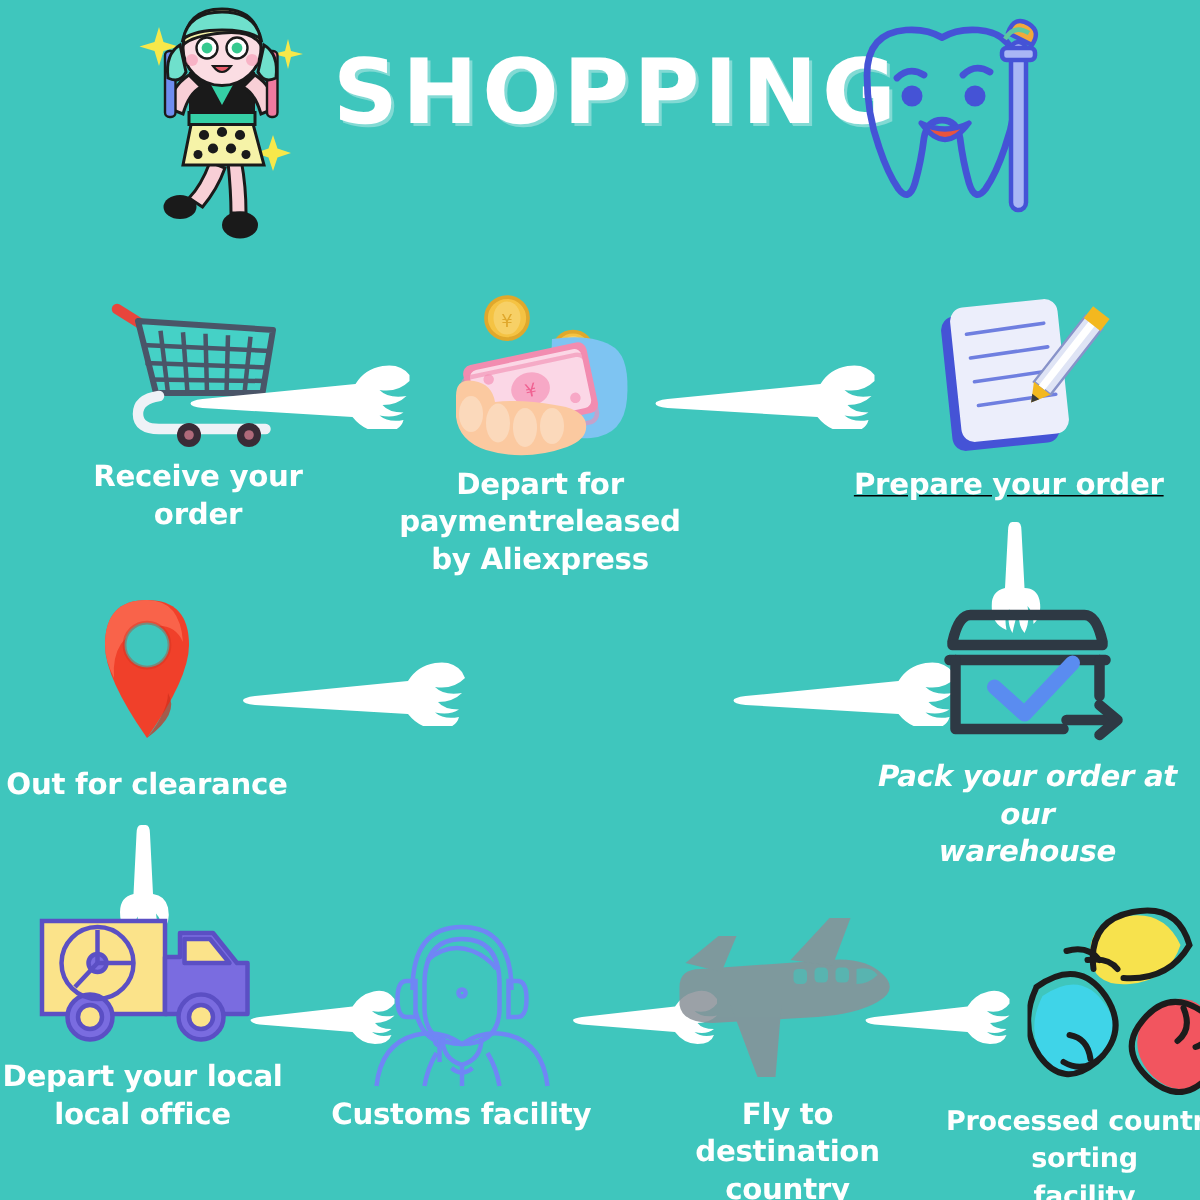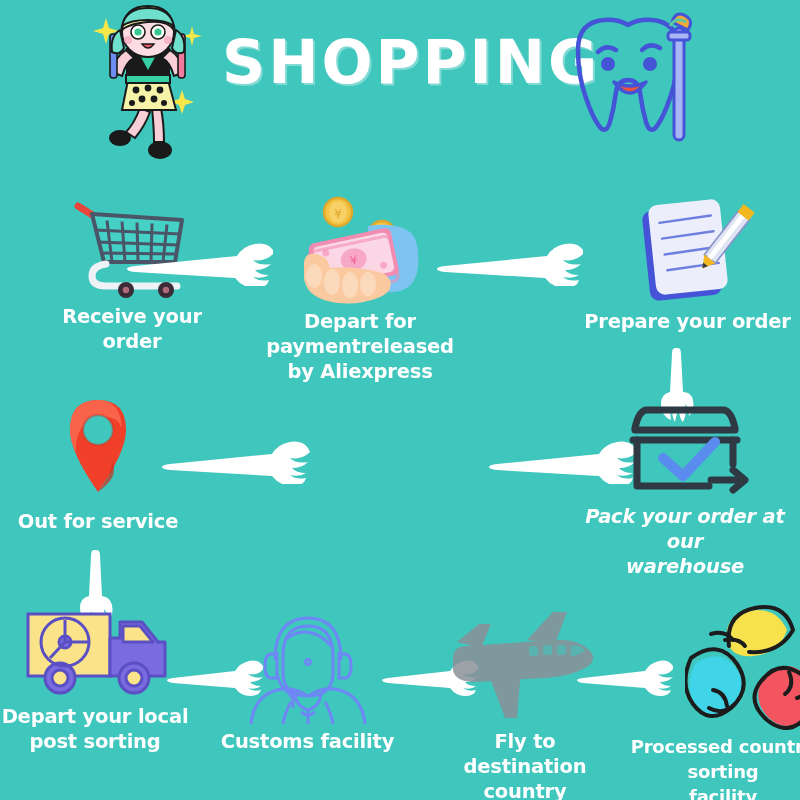--- a/index.html
+++ b/index.html
@@ -237,21 +237,21 @@
       <div class="step-label">Depart for paymentreleased
 by Aliexpress</div>
     </div>
 
     <div class="h-arrow" style="left:435px; top:50px;">
       <svg viewBox="0 0 150 46" width="150" height="46">
         <path d="M148 10 q-6 -8 -18 -6 q-12 2 -18 12 L10 26 q-8 1 -8 3 q0 2 8 3 l100 6 q8 10 20 10 q12 0 14 -8 q-10 2 -16 -3 q10 2 16 -2 q-10 0 -14 -5 q10 0 16 -6 q-12 2 -18 -4 q12 2 20 -6 Z" fill="#ffffff"></path>
       </svg>
     </div>
 
-    <div class="step" style="left:575px; top:0px; width:225px;">
+    <div class="step" style="left:560px; top:0px; width:225px;text-decoration:underline;">
       <div class="step-icon">
         <svg viewBox="0 0 140 115" width="140" height="115">
           <rect x="28" y="18" width="72" height="90" rx="9" fill="#4553d6" transform="rotate(-6 64 63)"></rect>
           <rect x="34" y="12" width="72" height="90" rx="9" fill="#eceefb" transform="rotate(-6 70 57)"></rect>
           <g stroke="#6f7fe0" stroke-width="2.4" stroke-linecap="round" transform="rotate(-6 70 57)">
             <line x1="44" y1="30" x2="96" y2="28"></line>
             <line x1="45" y1="46" x2="97" y2="44"></line>
             <line x1="46" y1="62" x2="98" y2="60"></line>
             <line x1="47" y1="78" x2="99" y2="76"></line>
           </g>
@@ -279,21 +279,21 @@
     <div class="step" style="left:0px; top:0px; width:196px;">
       <div class="step-icon">
         <svg viewBox="0 0 140 115" width="140" height="115">
           <path d="M70 10 q-28 0 -28 30 q0 22 28 62 q28 -40 28 -62 q0 -30 -28 -30 Z" fill="#f0402a"></path>
           <path d="M70 10 q-28 0 -28 30 q0 10 6 22 q-2 -28 22 -34 q18 -4 24 10 q-2 -28 -24 -28 Z" fill="#fa6a50" opacity="0.85"></path>
           <path d="M84 72 q8 14 -14 30 q14 -18 14 -30 Z" fill="#cf2f1d" opacity="0.7"></path>
           <circle cx="70" cy="40" r="15" fill="#3fc6bd"></circle>
           <circle cx="70" cy="40" r="15" fill="none" stroke="#cf2f1d" stroke-width="2.5" opacity="0.4"></circle>
         </svg>
       </div>
-      <div class="step-label">Out for service</div>
+      <div class="step-label">Out for clearance</div>
     </div>
 
     <div class="h-arrow" style="left:160px; top:48px;">
       <svg viewBox="0 0 150 46" width="150" height="46">
         <path d="M2 10 q6 -8 18 -6 q12 2 18 12 L140 26 q8 1 8 3 q0 2 -8 3 l-102 6 q-8 10 -20 10 q-12 0 -14 -8 q10 2 16 -3 q-10 2 -16 -2 q10 0 14 -5 q-10 0 -16 -6 q12 2 18 -4 q-12 2 -20 -6 Z" fill="#ffffff" transform="scale(-1,1) translate(-150,0)"></path>
       </svg>
     </div>
 
 
     <div class="h-arrow" style="left:487px; top:48px;">
@@ -345,21 +345,21 @@
           <circle cx="55" cy="42" r="24" fill="none" stroke="#5b4fc4" stroke-width="3"></circle>
           <circle cx="55" cy="42" r="6" fill="#7a6ce0" stroke="#5b4fc4" stroke-width="3"></circle>
           <g stroke="#5b4fc4" stroke-width="3">
             <line x1="55" y1="42" x2="55" y2="20"></line>
             <line x1="55" y1="42" x2="78" y2="42"></line>
             <line x1="55" y1="42" x2="40" y2="58"></line>
           </g>
         </svg>
       </div>
       <div class="step-label">Depart your local
-post sorting</div>
+local office</div>
     </div>
 
     <div class="h-arrow" style="left:165px; top:58px;">
       <svg viewBox="0 0 100 38" width="100" height="38">
         <path d="M98 8 q-5 -7 -14 -5 q-9 2 -14 10 L8 20 q-6 1 -6 2 q0 2 6 3 l62 5 q6 8 15 8 q9 0 11 -6 q-8 2 -13 -2 q8 2 13 -2 q-8 0 -11 -4 q8 0 13 -5 q-10 2 -15 -3 q10 2 15 -5 Z" fill="#ffffff"></path>
       </svg>
     </div>
 
     <div class="step" style="left:215px; top:0px; width:185px;">
       <div class="step-icon">

